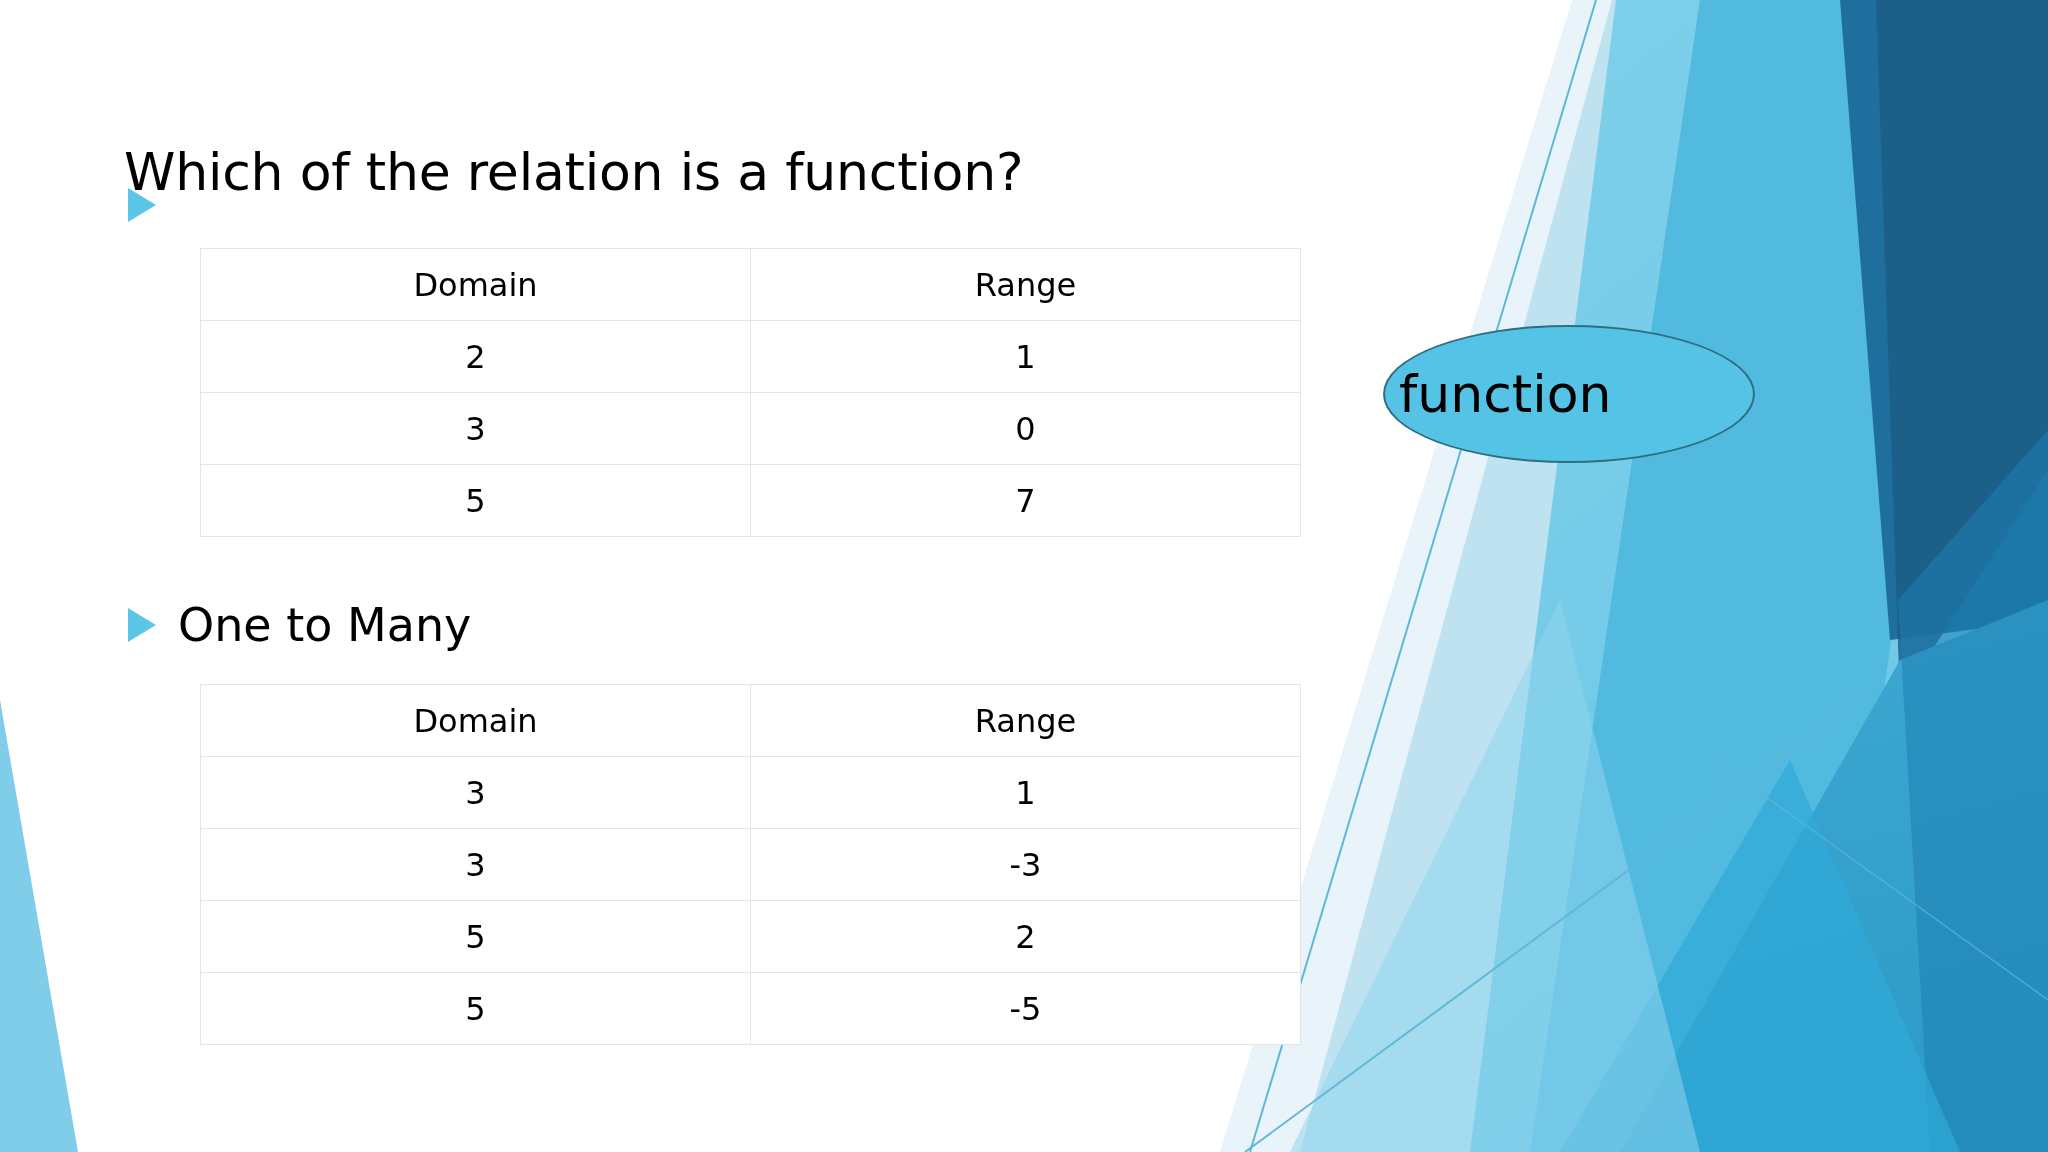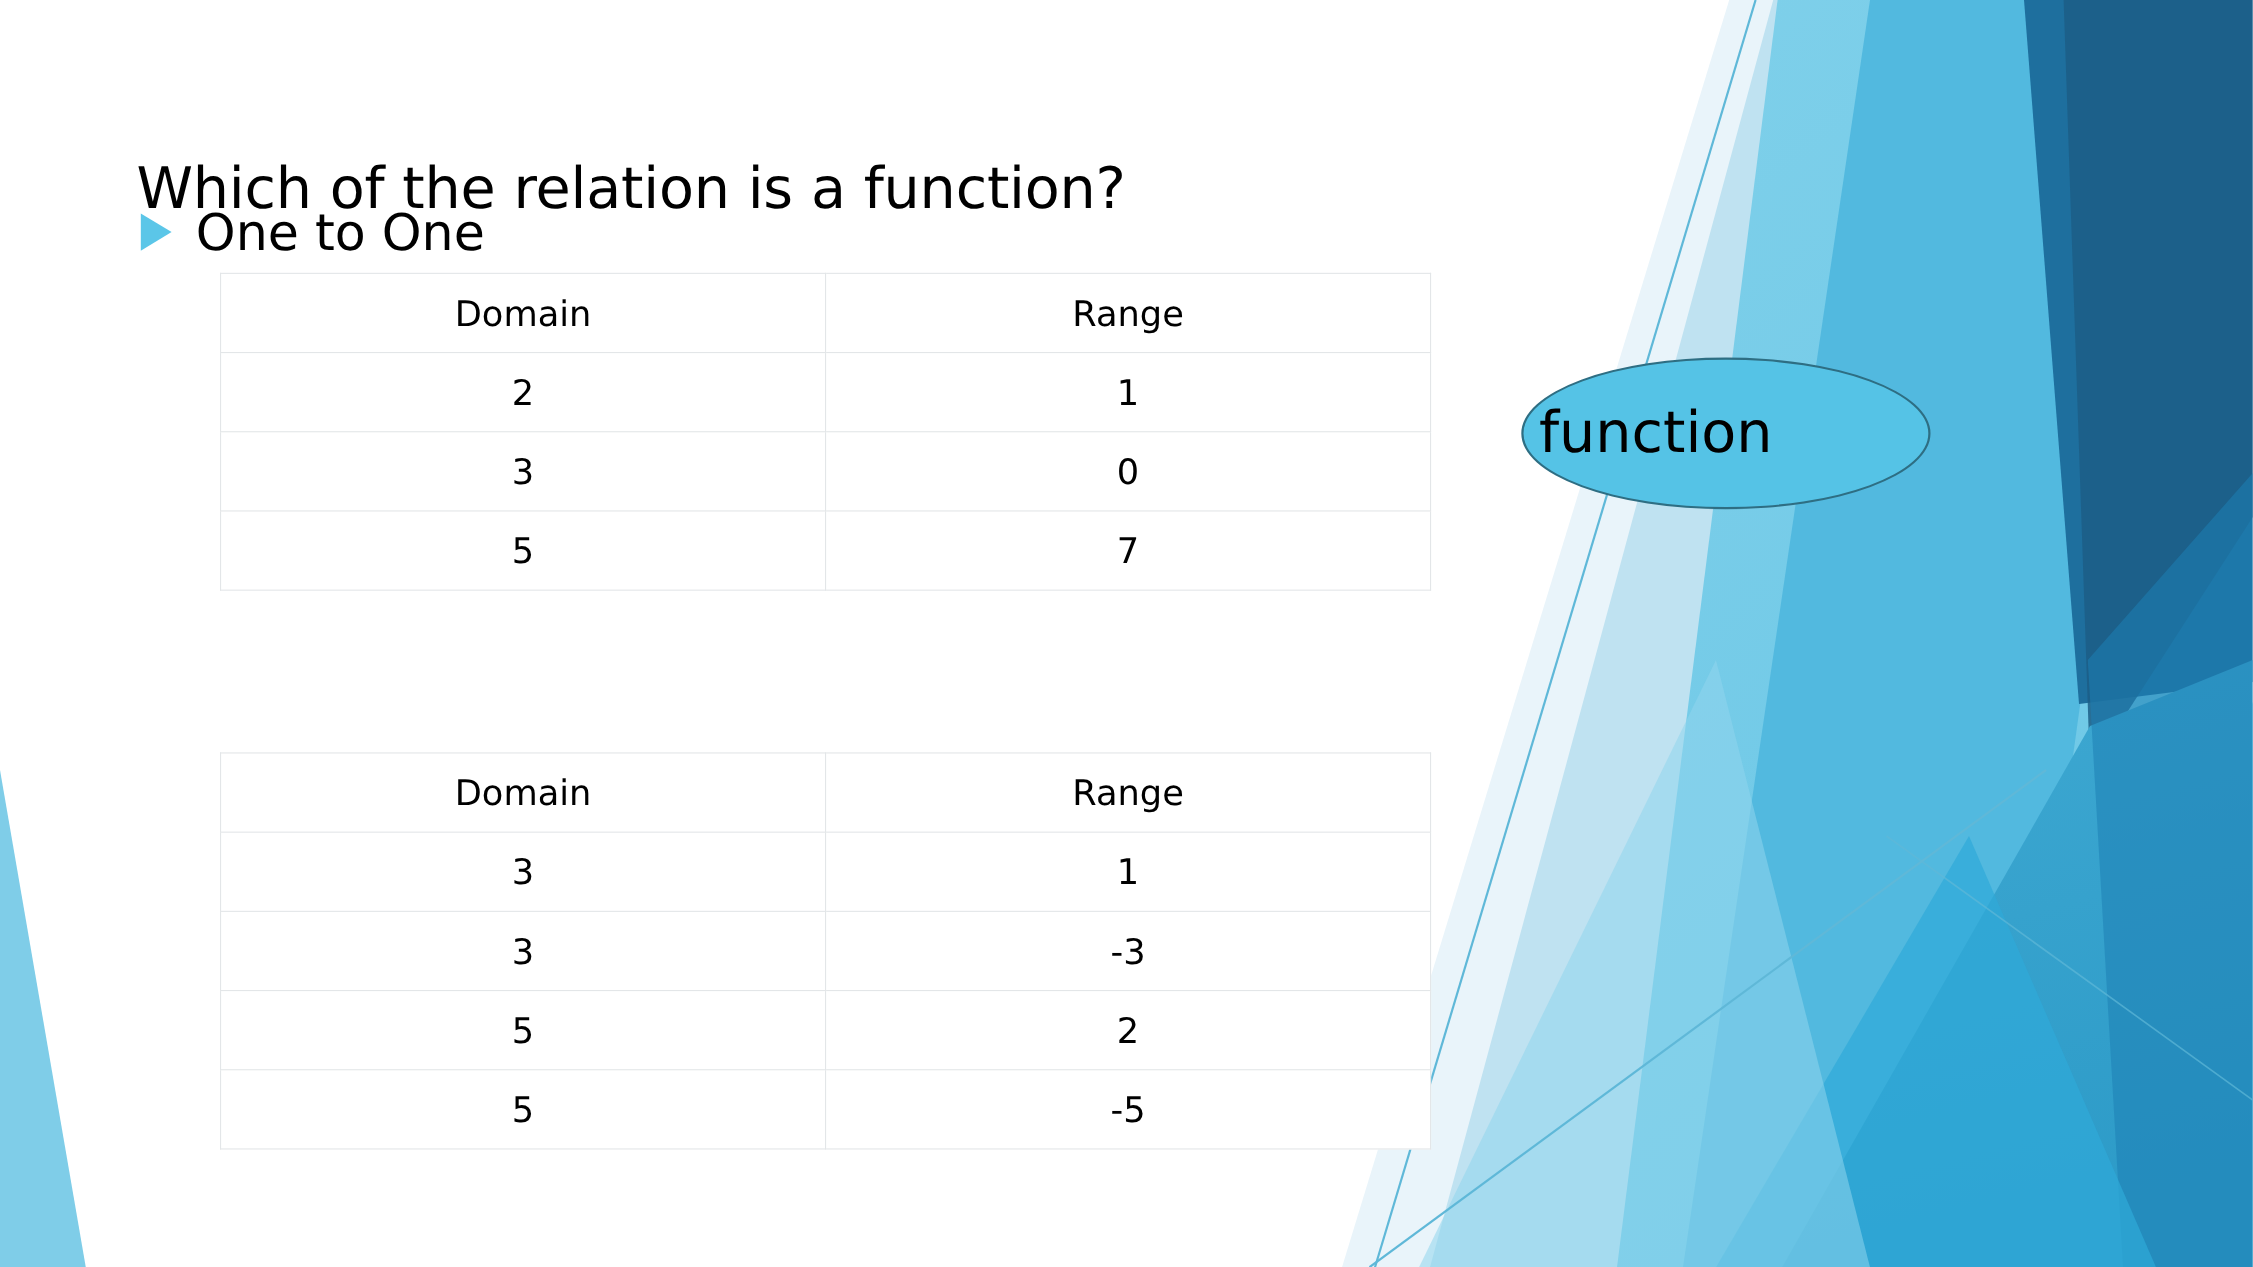--- a/index.html
+++ b/index.html
@@ -163,21 +163,20 @@
     <line x1="1245" y1="1152" x2="1860" y2="700" stroke="#5FB8D8" stroke-width="2"></line>
     <line x1="1715" y1="760" x2="2048" y2="1000" stroke="#5FB8D8" stroke-width="1.5" opacity="0.7"></line>
   </svg>
 
   <div class="content">
 
     <div class="slide-title">Which of the relation is a function?</div>
 
     <div class="bullet-row b1">
       <span class="tri-bullet"></span>
-      <span class="bullet-label">One to One</span>
     </div>
 
     <table class="dr-table t1">
       <colgroup>
           <col class="col-d">
           <col class="col-r">
         </colgroup>
       <thead>
         <tr>
           <th>Domain</th>
@@ -193,20 +192,24 @@
           <td>3</td>
           <td>0</td>
         </tr>
         <tr>
           <td>5</td>
           <td>7</td>
         </tr>
       </tbody>
     </table>
 
+    <div class="bullet-row b2">
+      <span class="tri-bullet"></span>
+      <span class="bullet-label">One to Many</span>
+    </div>
 
     <table class="dr-table t2">
       <colgroup>
           <col class="col-d">
           <col class="col-r">
         </colgroup>
       <thead>
         <tr>
           <th>Domain</th>
           <th>Range</th>

